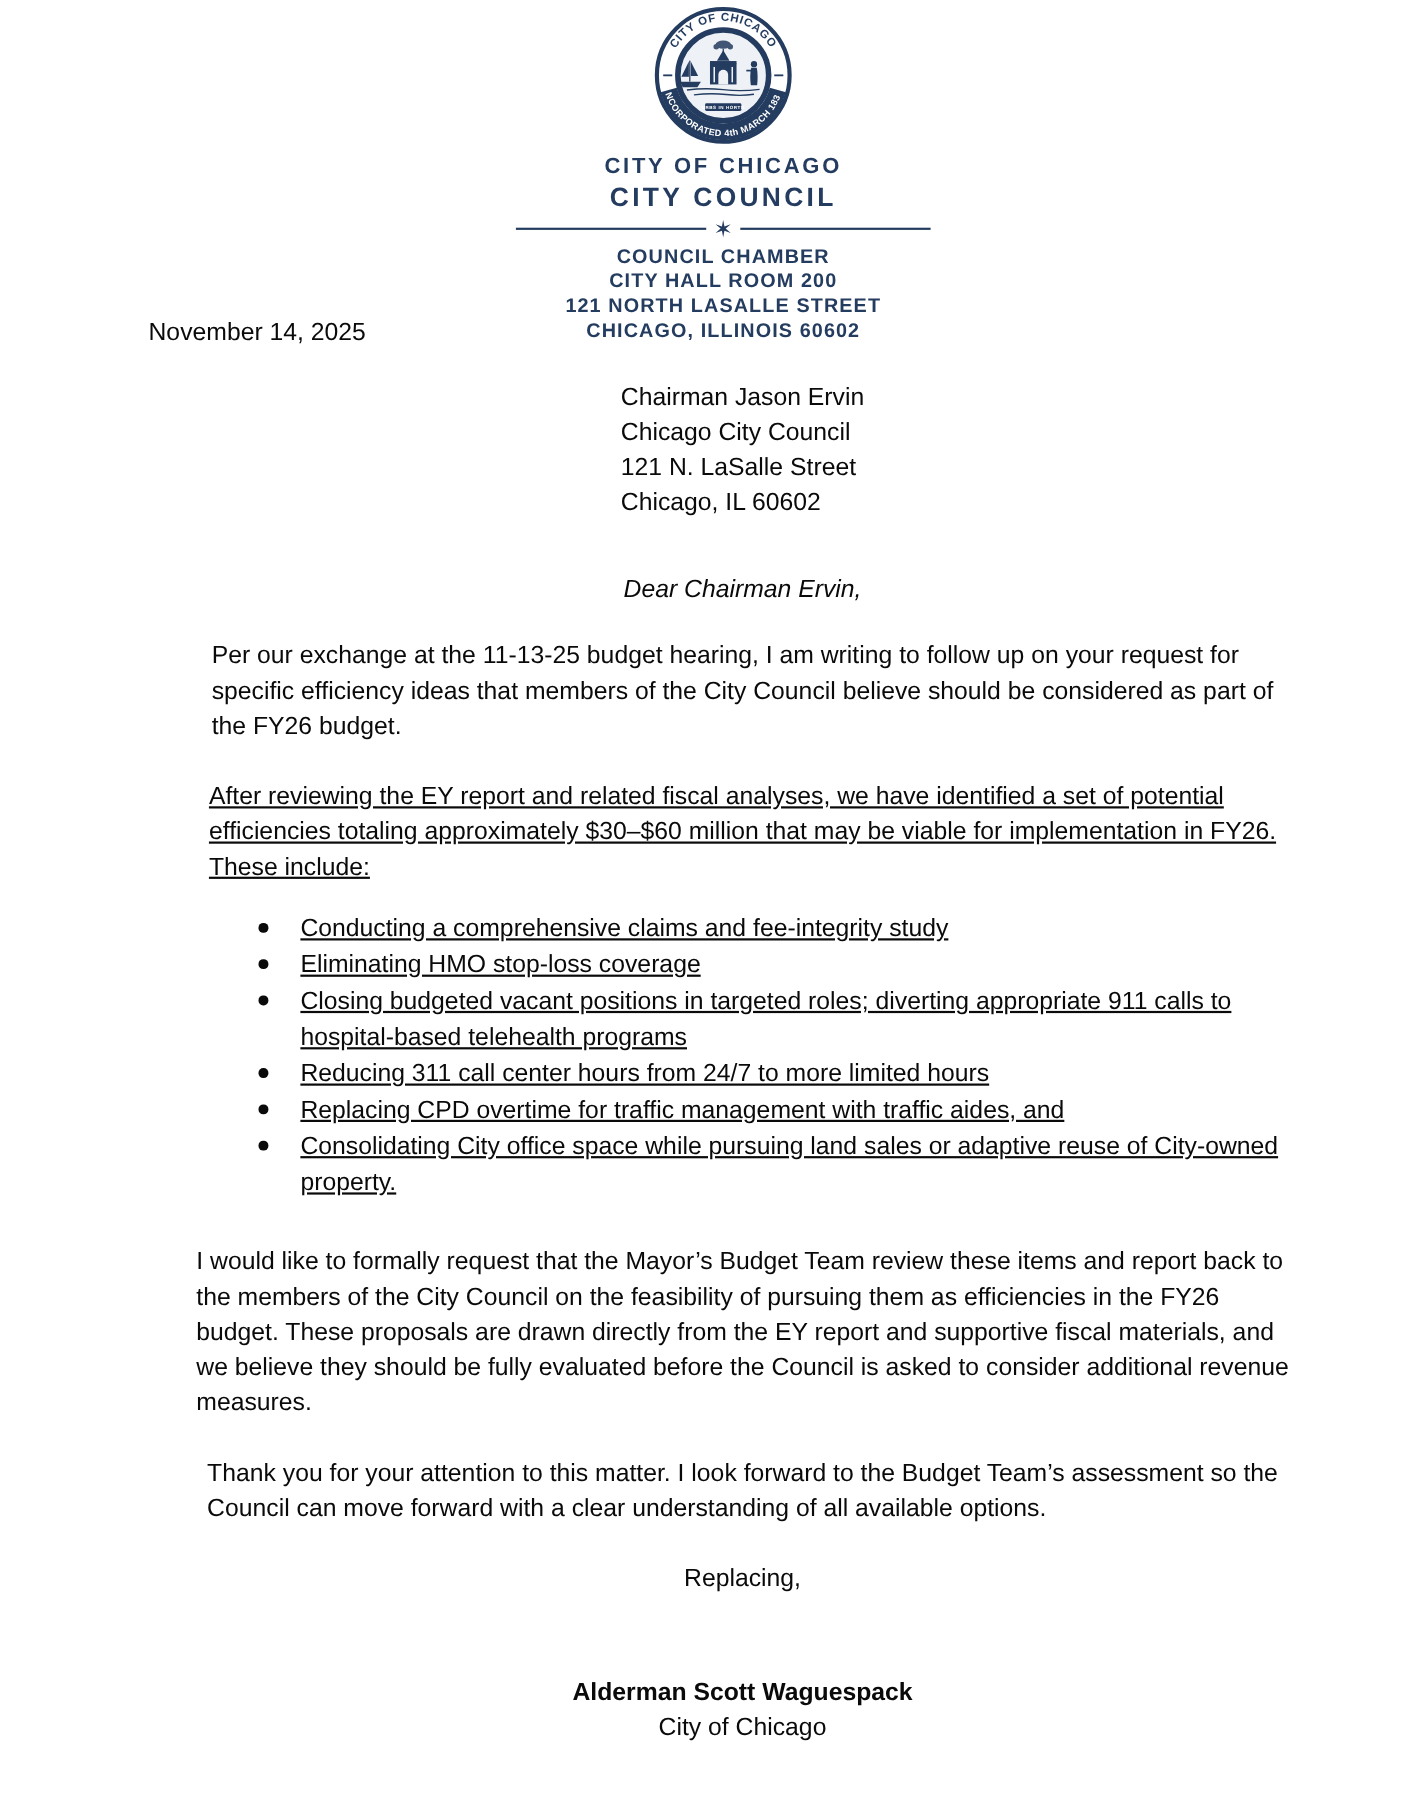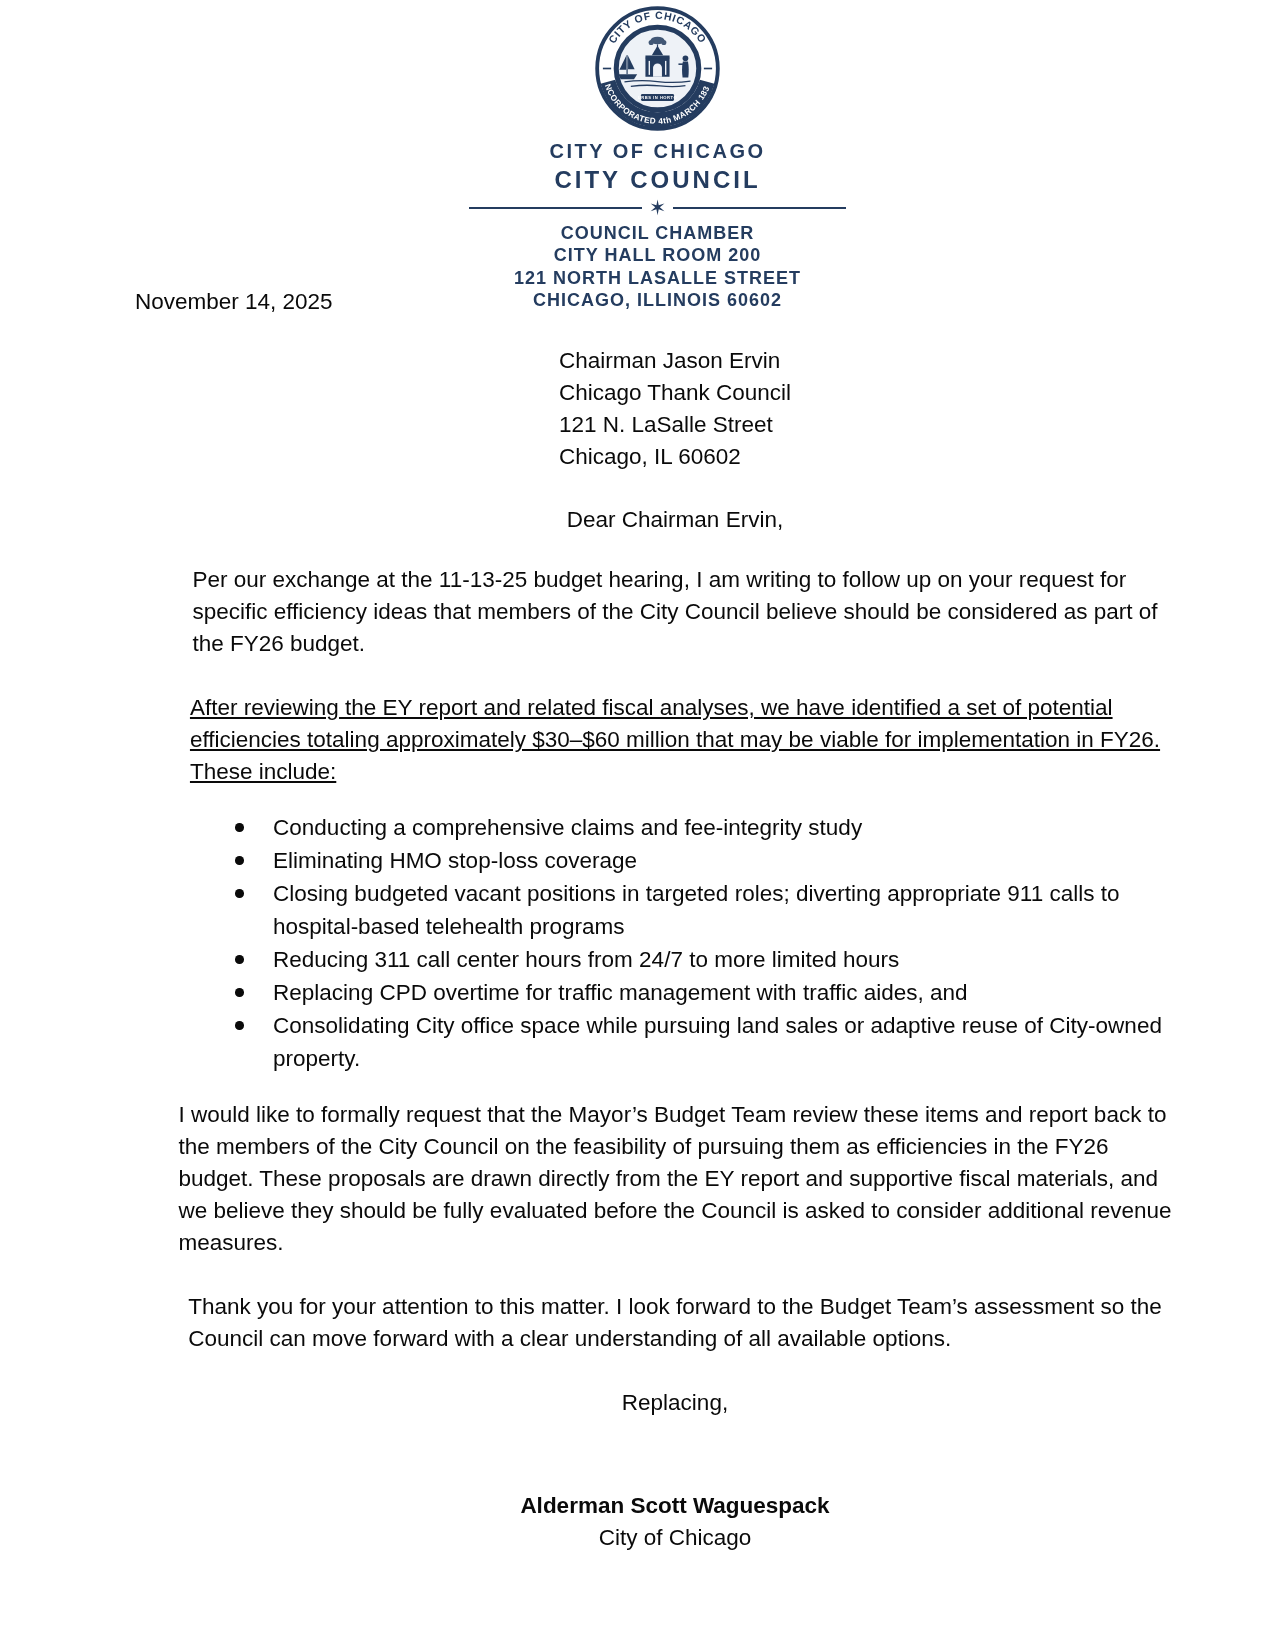--- a/index.html
+++ b/index.html
@@ -16,24 +16,24 @@
   .divider{display:flex;align-items:center;width:377px;height:18px;margin:5px auto 0;}
   .divider .line{flex:1;height:2px;background:#243c5f;}
   .divider .star{margin:0 7px;font-family:"DejaVu Sans",sans-serif;font-size:21px;line-height:18px;color:#243c5f;}
   .lh-address{margin-top:5px;font-size:18px;line-height:22.3px;font-weight:700;letter-spacing:1px;color:#243c5f;}
   
   .date{position:absolute;left:135px;top:286px;font-size:22.5px;line-height:32px;}
   .letter-body{position:absolute;left:115px;top:345px;width:1120px;display:flex;flex-direction:column;
                font-size:22.5px;line-height:32px;align-items:center;}
   .recipient{margin:0 0 31px 0;}
   .recipient div{line-height:32px;}
-  .salutation{margin:0 0 28px 0;}
+  .salutation{margin:16px 0 28px 0;font-style:italic;}
   .para{margin:0 0 32px 0;white-space:pre-line;}
   .para.p2{margin-bottom:23px;text-decoration:underline;}
-  ul.bullets{list-style:none;margin:0 0 24px 0;padding:0;}
+  ul.bullets{list-style:none;margin:0 0 40px 0;padding:0;text-decoration:underline;}
   ul.bullets li{position:relative;padding-left:85px;line-height:33px;white-space:pre-line;}
   ul.bullets li::before{content:"";position:absolute;left:47px;top:12px;width:8.5px;height:8.5px;
                         border-radius:50%;background:#0a0a0a;}
   .signoff{margin:0 0 71px 0;}
   .sig-name{font-weight:700;}
 </style>
 </head>
 <body>
 
 <div class="page">
@@ -121,21 +121,21 @@
 
     </div>
   </div>
 
   <div class="date">November 14, 2025</div>
 
   <div class="letter-body">
 
     <div class="recipient">
       <div>Chairman Jason Ervin</div>
-      <div>Chicago Thank Council</div>
+      <div>Chicago City Council</div>
       <div>121 N. LaSalle Street</div>
       <div>Chicago, IL 60602</div>
     </div>
 
     <div class="salutation">Dear Chairman Ervin,</div>
 
     <div class="para p1">Per our exchange at the 11-13-25 budget hearing, I am writing to follow up on your request for
 specific efficiency ideas that members of the City Council believe should be considered as part of
 the FY26 budget.</div>
 

